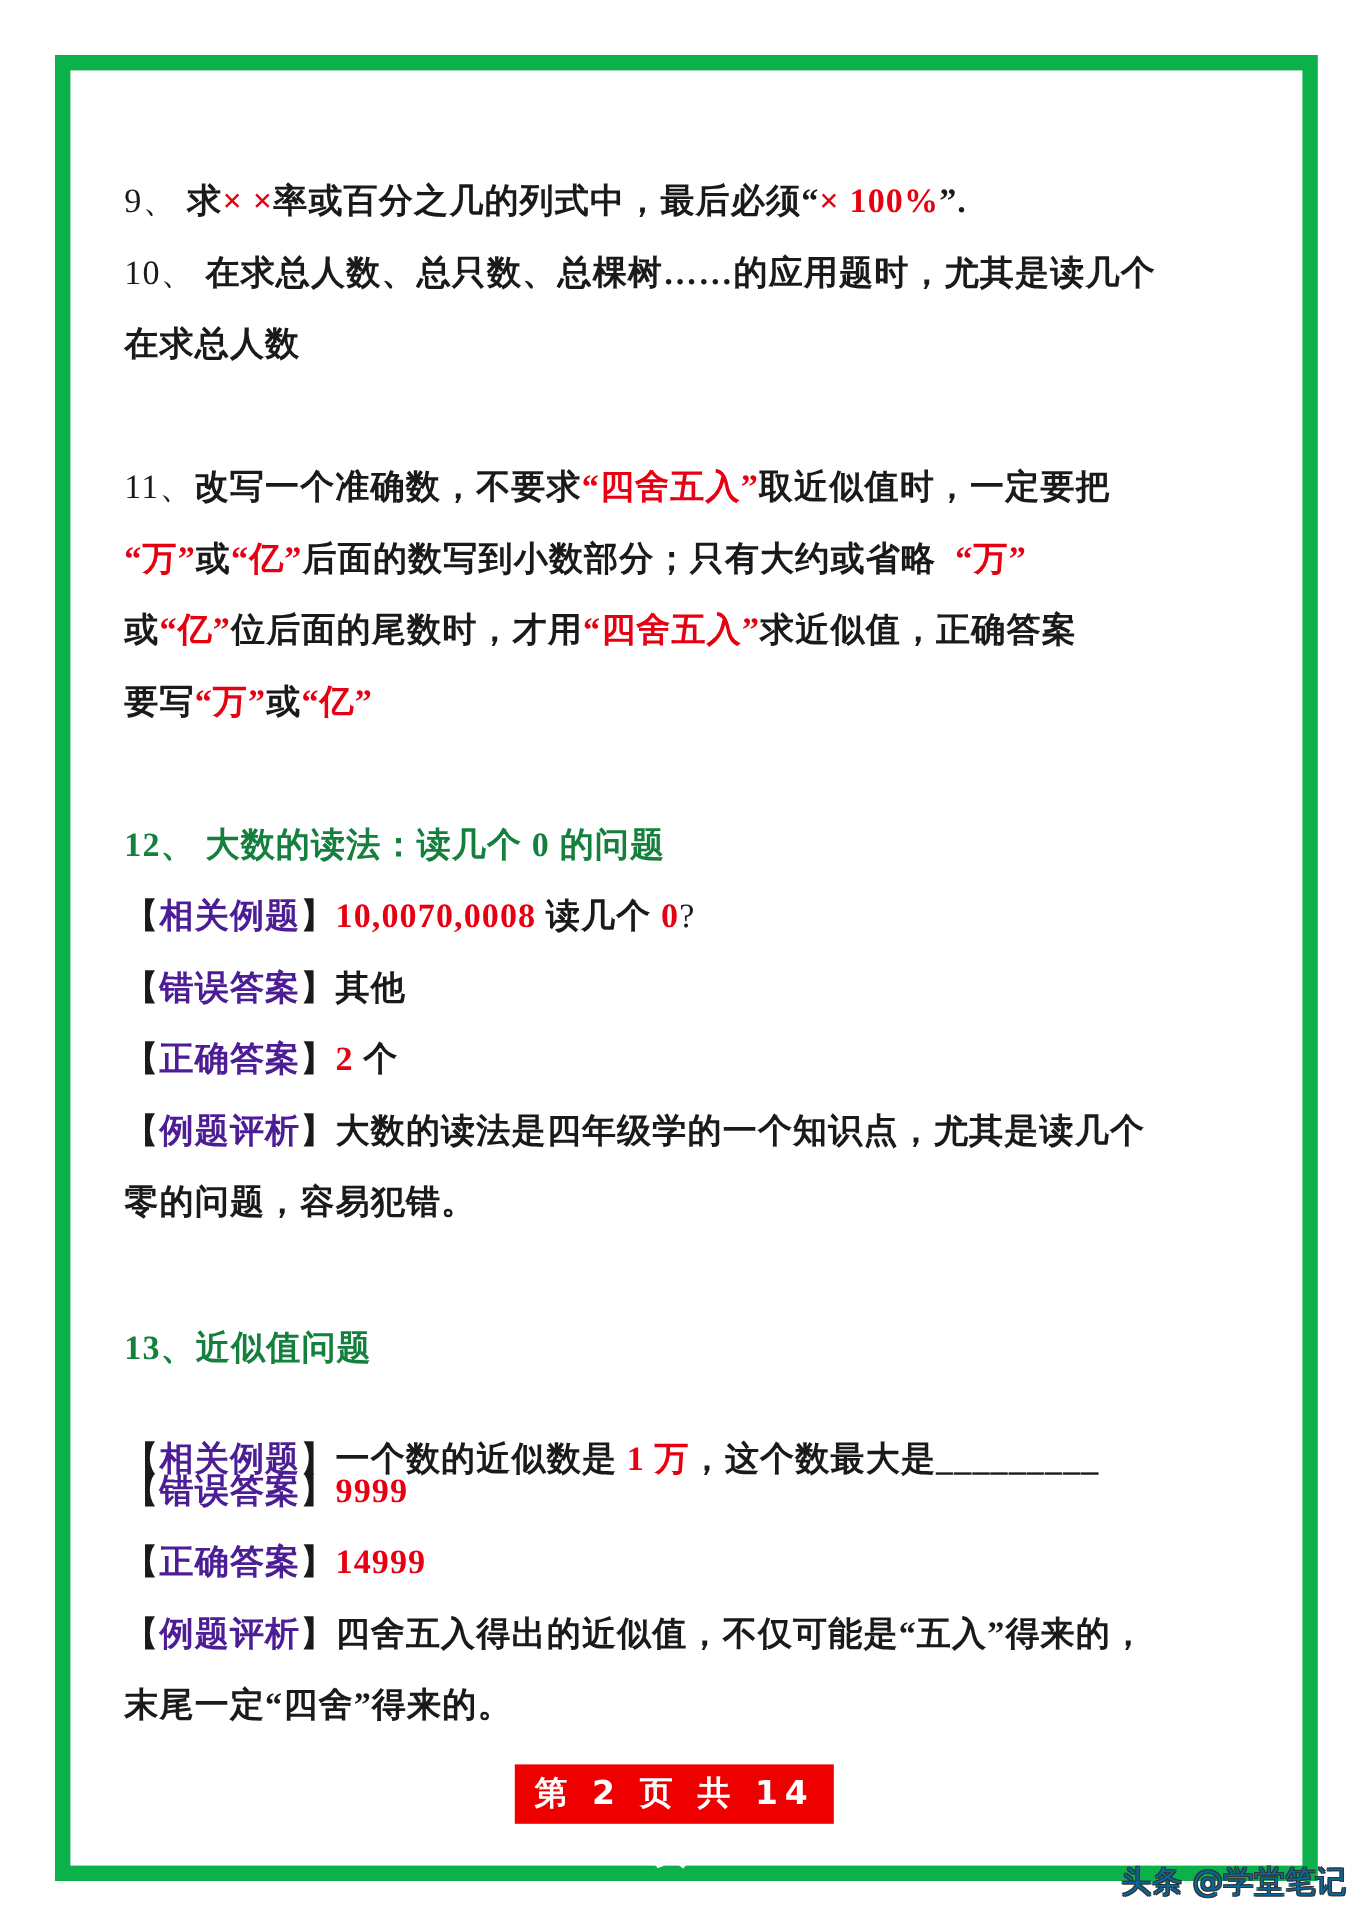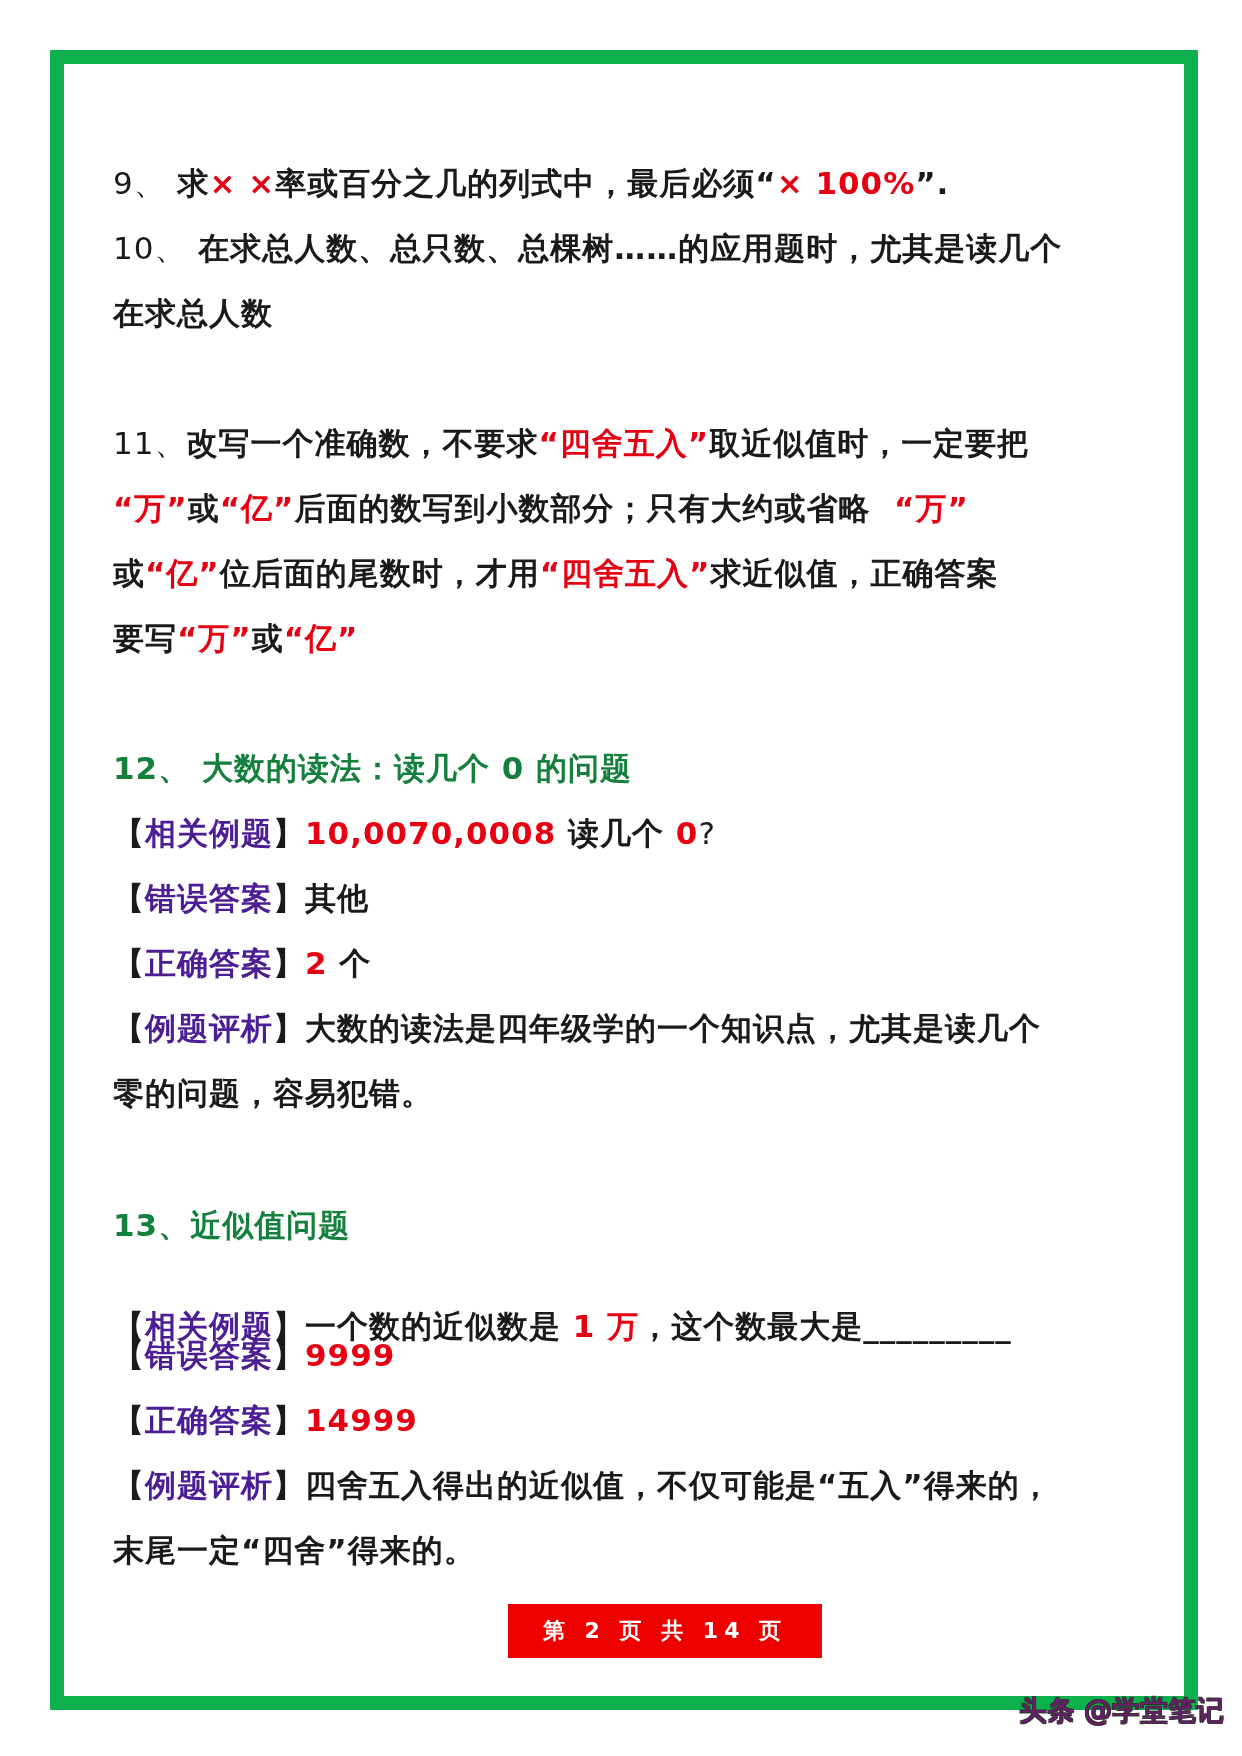--- a/index.html
+++ b/index.html
@@ -1,30 +1,30 @@
 <!DOCTYPE html>
 <html><head>
 <meta charset="utf-8">
 <style>
   html,body{margin:0;padding:0;}
   body{width:1242px;height:1756px;background:#ffffff;position:relative;overflow:hidden;
        font-family:"DejaVu Sans","Liberation Sans",sans-serif;}
   .frame{position:absolute;left:50px;top:50px;width:1120px;height:1632px;
          border:14px solid #0db14b;background:#fff;}
   .line{position:absolute;left:113px;font-size:31px;font-weight:bold;color:#1a1a1a;
-        white-space:nowrap;line-height:40px;letter-spacing:1px;}
+        white-space:nowrap;line-height:40px;letter-spacing:1px;font-family:Liberation Serif, serif;}
   .num{font-weight:normal;}
   .red{color:#e60012;}
   .dark-red{color:#15803d;}
   .blue{color:#4c1d95;}
   .bracket{font-weight:bold;color:#1a1a1a;}
-  .badge{position:absolute;left:508px;top:1604px;width:314px;height:54px;background:#ee0000;
-         color:#fff;font-size:22px;font-weight:bold;text-align:center;line-height:54px;
+  .badge{position:absolute;left:468px;top:1604px;width:290px;height:54px;background:#ee0000;
+         color:#fff;font-size:30px;font-weight:bold;text-align:center;line-height:54px;
          letter-spacing:6px;}
-  .watermark{position:absolute;right:18px;top:1692px;font-size:28px;color:#701a75;
+  .watermark{position:absolute;right:18px;top:1692px;font-size:28px;color:#0369a1;
              text-shadow:1px 1px 0 #333,-1px -1px 0 #333,1px -1px 0 #333,-1px 1px 0 #333;margin-left:44px;}
 </style>
 </head>
 <body>
 
 <div class="frame"></div>
 
 <div class="line" style="top:163px">
   <span class="num">9、</span>
   <span>求</span><span class="red">× ×</span><span>率或百分之几的列式中，最后必须“</span><span class="red">× 100%</span><span>”.</span>

